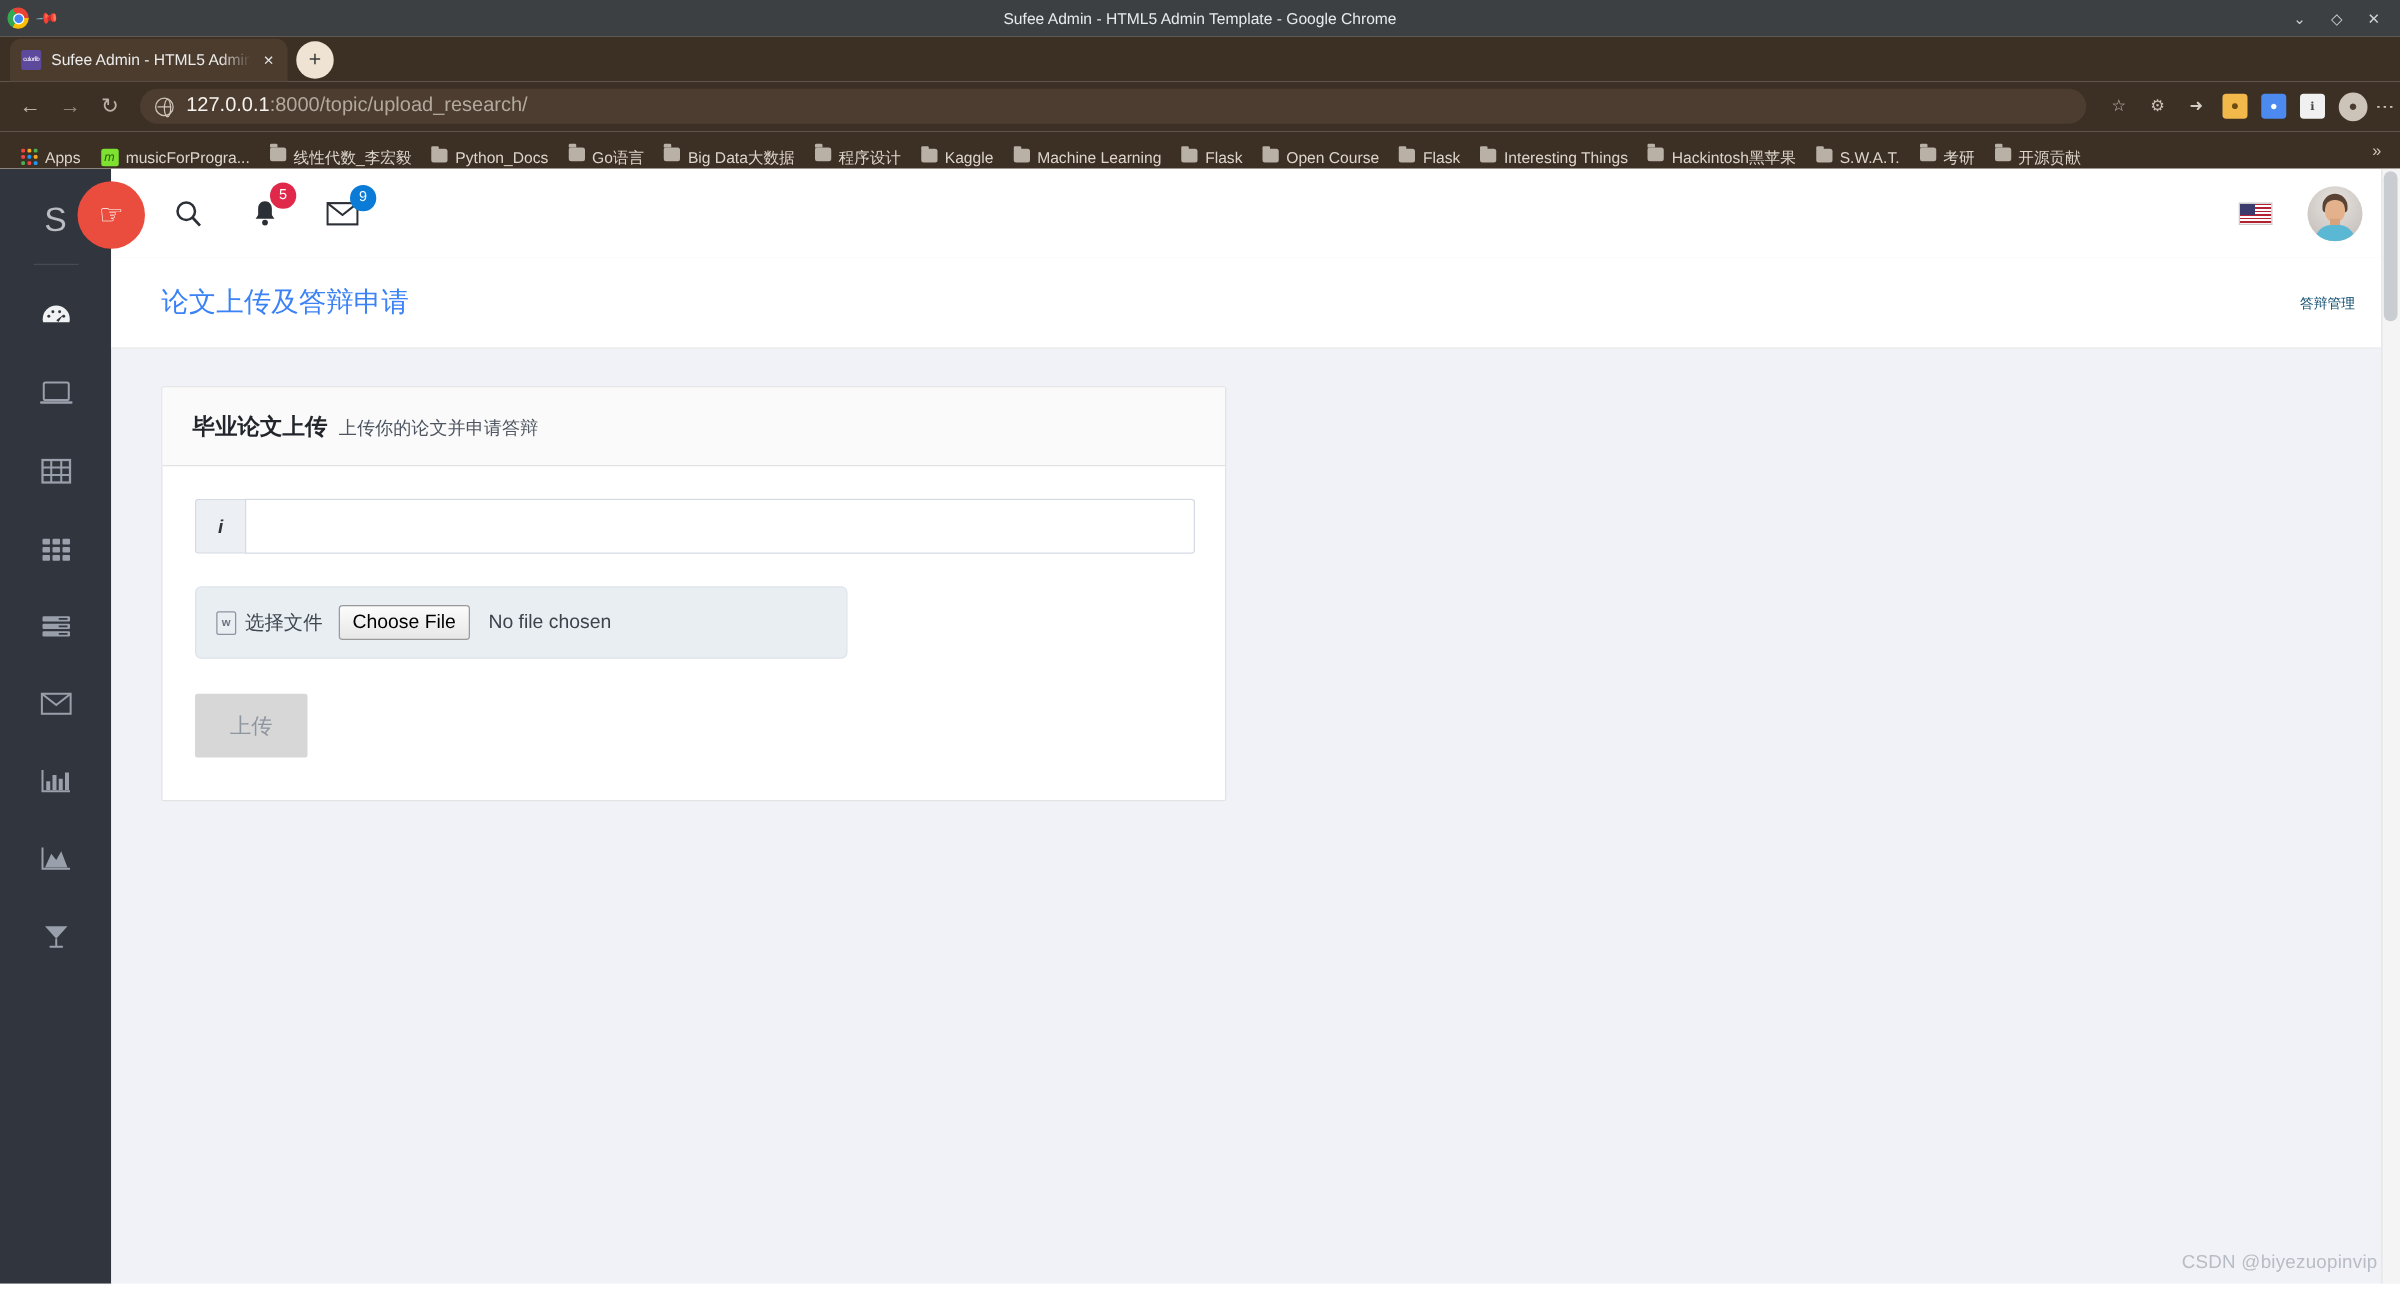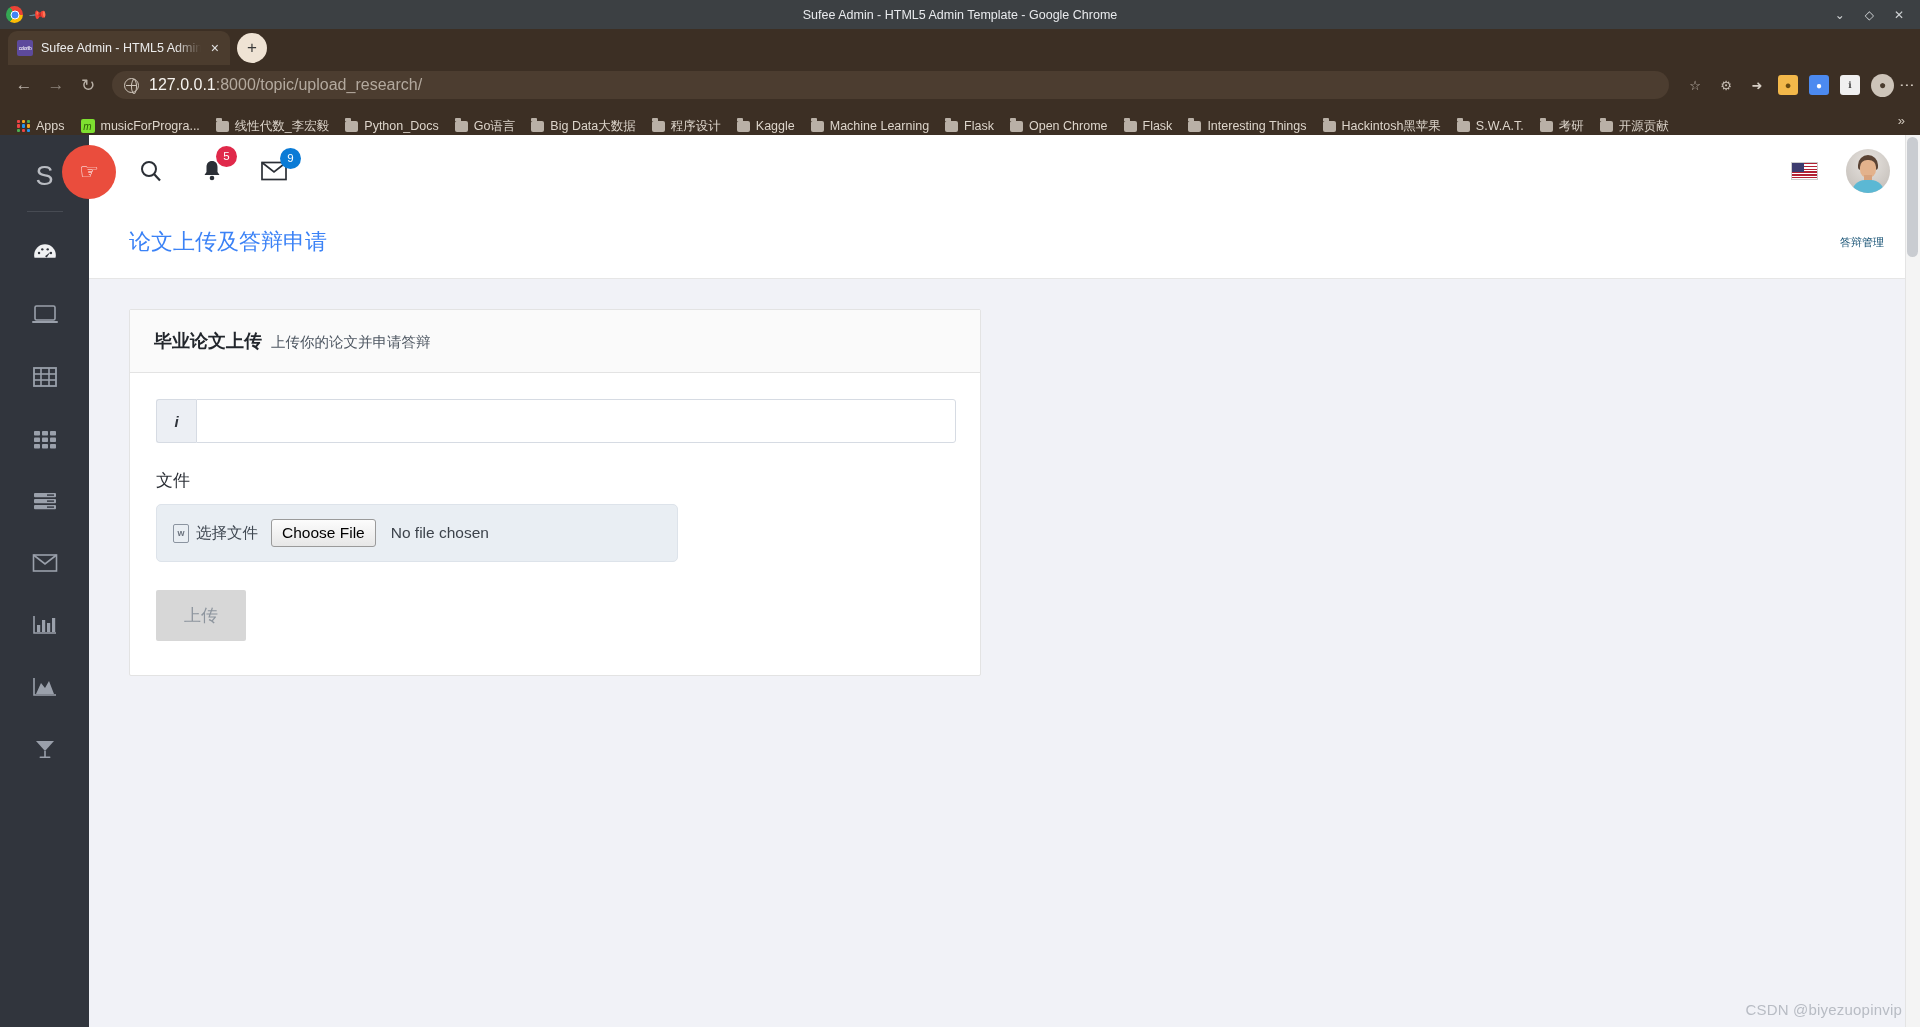--- a/index.html
+++ b/index.html
@@ -108,21 +108,21 @@
     display: flex; align-items: center; justify-content: center;
     color: #4a3c2f; font-size: 12px;
   }
   .menu-dots { color: #cfc6bb; font-size: 15px; letter-spacing: 0; writing-mode: vertical-rl; line-height: 5px; }
 
   .bookmarks {
     height: 30px; background: #3c2f24; display: flex; align-items: center;
     padding: 0 9px; gap: 0px; flex: 0 0 30px; overflow: hidden;
   }
   .bm {
-    display: flex; align-items: center; gap: 6px; padding: 0 8px;
+    display: flex; gap: 6px; padding: 0 8px;
     color: #ddd5cb; font-size: 12.5px; white-space: nowrap; margin-top: 12px;
   }
   .bm-folder {
     width: 13px; height: 11px; background: #b9b0a6; border-radius: 1.5px 2px 2px 2px;
     position: relative; flex: 0 0 13px;
   }
   .bm-folder::before {
     content: ""; position: absolute; top: -2.5px; left: 0;
     width: 6px; height: 3px; background: #b9b0a6; border-radius: 1px 1px 0 0;
   }
@@ -376,21 +376,21 @@
     <div class="bm">
       <span class="bm-folder"></span>
       <span>Machine Learning</span>
     </div>
     <div class="bm">
       <span class="bm-folder"></span>
       <span>Flask</span>
     </div>
     <div class="bm">
       <span class="bm-folder"></span>
-      <span>Open Chrome</span>
+      <span>Open Course</span>
     </div>
     <div class="bm">
       <span class="bm-folder"></span>
       <span>Flask</span>
     </div>
     <div class="bm">
       <span class="bm-folder"></span>
       <span>Interesting Things</span>
     </div>
     <div class="bm">
@@ -578,21 +578,20 @@
             <span class="card-title">毕业论文上传</span>
             <span class="card-subtitle">上传你的论文并申请答辩</span>
           </div>
           <div class="card-body">
 
             <div class="input-group">
               <div class="input-addon">i</div>
               <input class="text-input" type="text" value="" placeholder="" style="">
             </div>
 
-            <label class="form-label">文件</label>
             <div class="file-field">
               <span class="word-icon">w</span>
               <span class="file-label-text">选择文件</span>
               <button class="choose-btn">Choose File</button>
               <span class="no-file">No file chosen</span>
             </div>
 
             <button class="upload-btn">上传</button>
           </div>
         </div>

